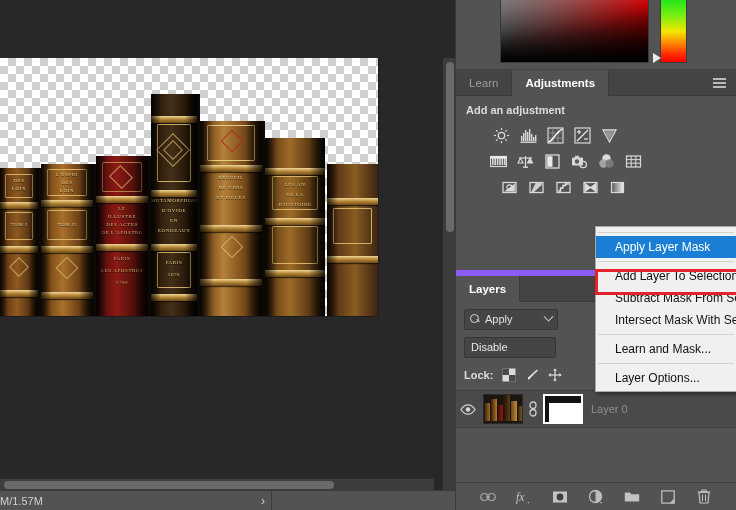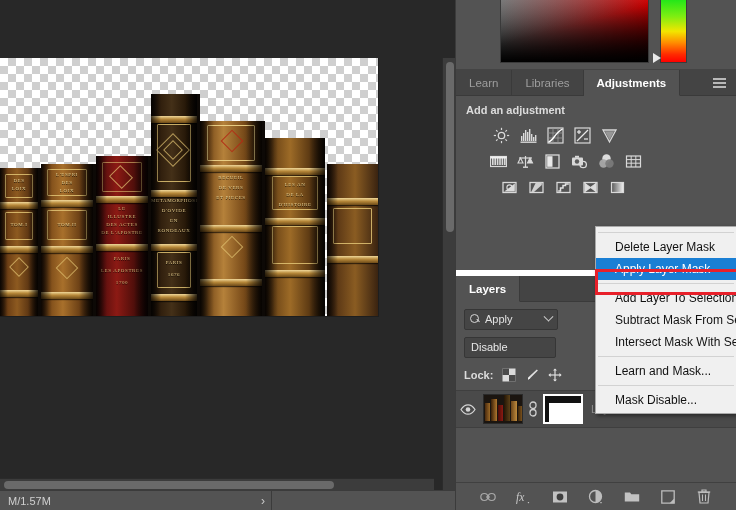--- a/index.html
+++ b/index.html
@@ -85,37 +85,37 @@
   #h-thumb {
     position:absolute; left:4px; top:2px; width:330px; height:8px;
     background:#6a6a6a; border-radius:4px;
   }
   #status-bar {
     position:absolute; left:0; bottom:0; width:456px; height:20px;
     background:#535353; border-top:1px solid #3b3b3b;
     display:flex; align-items:center;
   }
   #status-text {
-    font-size:11px; color:#d0d0d0; padding-left:8px; width:255px;
+    font-size:11px; color:#d0d0d0; padding-left:0px; width:255px;
     white-space:nowrap; overflow:hidden;
   }
   #status-chevron {
     font-size:12px; color:#c9c9c9; padding:0 6px;
   }
   #status-sep {
     width:1px; align-self:stretch; background:#3b3b3b; margin-right:0;
   }
   #doc-right-edge {
     position:absolute; right:0; top:0; width:1px; height:510px; background:#3b3b3b;
   }
 
   
   #dock {
     position:absolute; left:456px; top:0; width:280px; height:510px;
-    background:#ffffff;
+    background:#8b5cf6;
   }
 
   
   #color-panel {
     position:absolute; left:0; top:0; width:280px; height:70px;
     background:#535353; border-bottom:1px solid #444;
   }
   #color-field {
     position:absolute; left:45px; top:-2px; width:147px; height:64px;
     background:
@@ -440,21 +440,20 @@
       <div id="color-field">
         <div id="color-field-inner"></div>
       </div>
       <div id="hue-strip"></div>
       <div id="hue-marker"></div>
     </div>
 
     <div id="adj-panel">
       <div class="tabstrip" style="top:0;">
         <div class="tab">Learn</div>
-        <div class="tab">Libraries</div>
         <div class="tab active">Adjustments</div>
         <div class="panel-menu">
           <span class="hamburger">
               <i></i>
               <i></i>
               <i></i>
             </span>
         </div>
       </div>
 
@@ -751,26 +750,25 @@
                 </g>
             </svg>
           </span>
         </div>
       </div>
     </div>
   </div>
 
   <div id="ctx-menu">
     <div class="ctx-sep"></div>
-    <div class="ctx-item">Delete Layer Mask</div>
     <div class="ctx-item highlight">Apply Layer Mask</div>
     <div class="ctx-sep"></div>
     <div class="ctx-item">Add Layer To Selection</div>
     <div class="ctx-item">Subtract Mask From Selection</div>
     <div class="ctx-item">Intersect Mask With Selection</div>
     <div class="ctx-sep"></div>
     <div class="ctx-item">Learn and Mask...</div>
     <div class="ctx-sep"></div>
-    <div class="ctx-item">Mask Disable...</div>
+    <div class="ctx-item">Layer Options...</div>
   </div>
   <div id="ctx-highlight-box"></div>
 
 </div>
 
 </body></html>

